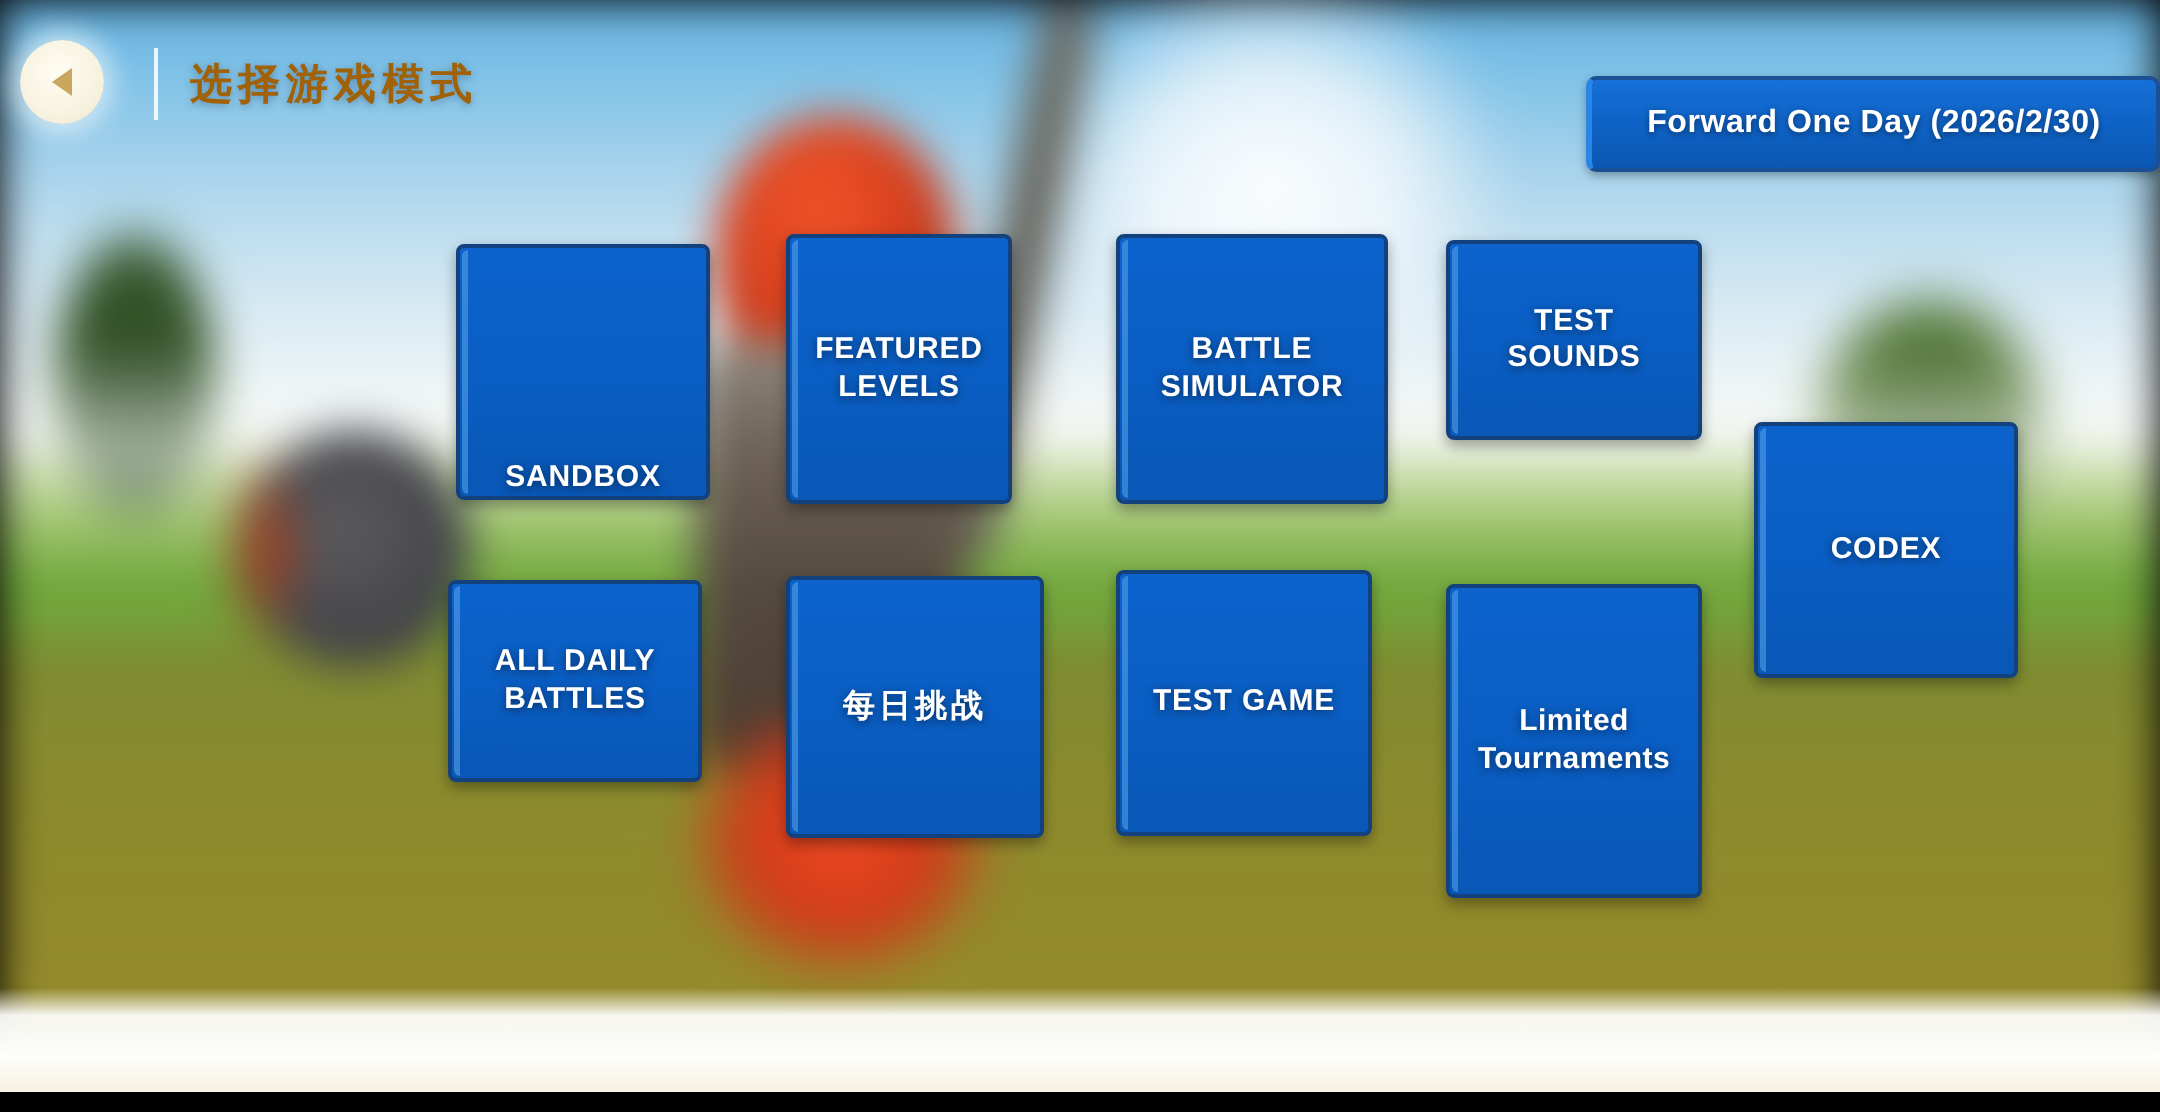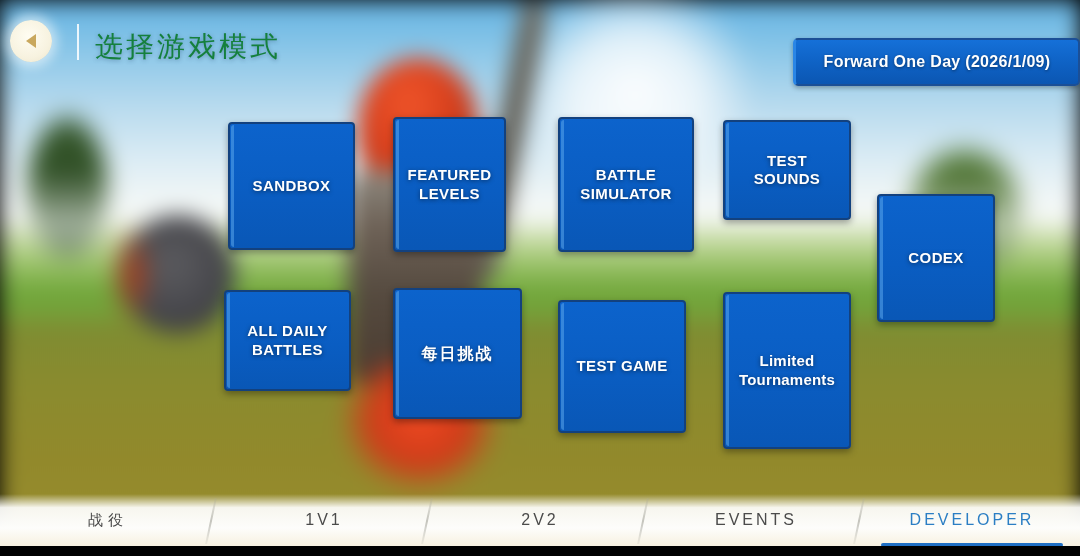--- a/index.html
+++ b/index.html
@@ -96,21 +96,21 @@
     border-bottom:7px solid transparent;
     border-right:10px solid #c9a85e;
   }
   .title-sep {
     position:absolute; left:77px; top:24px;
     width:2px; height:36px;
     background:rgba(255,255,255,.85);
   }
   .page-title {
     position:absolute; left:95px; top:28px;
-    font-size:28px; font-weight:400; color:#15803d;
+    font-size:21px; font-weight:700; color:#a16207;
     letter-spacing:3px;
     text-shadow:0 1px 4px rgba(40,70,110,.45);
   }
 
   
   .forward-btn {
     position:absolute; left:793px; top:38px;
     width:287px; height:48px;
     background:linear-gradient(180deg,#1570d8 0%,#0f63c6 48%,#0b56b2 100%);
     border:2px solid #1b4f96;
@@ -216,73 +216,51 @@
     </div>
   </div>
 
   <div class="header">
     <div class="back-btn">
       <div class="back-tri"></div>
     </div>
     <div class="title-sep"></div>
     <div class="page-title">选择游戏模式</div>
     <div class="forward-btn">
-      <span>Forward One Day (2026/1/09)</span>
+      <span>Forward One Day (2026/2/30)</span>
     </div>
   </div>
 
   <div id="tile-grid">
-      <div class="tile" style="left: 228px; top: 122px; width: 127px; height: 128px;">
+      <div class="tile" style="left: 228px; top: 122px; width: 127px; height: 128px; align-items: flex-end;">
         <div class="tile-label">SANDBOX</div>
       </div>
       <div class="tile" style="left: 393px; top: 117px; width: 113px; height: 135px;">
         <div class="tile-label">FEATURED<br>LEVELS</div>
       </div>
       <div class="tile" style="left: 558px; top: 117px; width: 136px; height: 135px;">
         <div class="tile-label">BATTLE<br>SIMULATOR</div>
       </div>
       <div class="tile" style="left: 723px; top: 120px; width: 128px; height: 100px;">
         <div class="tile-label">TEST<br>SOUNDS</div>
       </div>
-      <div class="tile" style="left: 877px; top: 194px; width: 118px; height: 128px;">
+      <div class="tile" style="left: 877px; top: 211px; width: 132px; height: 128px;">
         <div class="tile-label">CODEX</div>
       </div>
       <div class="tile" style="left: 224px; top: 290px; width: 127px; height: 101px;">
         <div class="tile-label">ALL DAILY<br>BATTLES</div>
       </div>
       <div class="tile" style="left: 393px; top: 288px; width: 129px; height: 131px;">
         <div class="tile-label cjk">每日挑战</div>
       </div>
-      <div class="tile" style="left: 558px; top: 285px; width: 128px; height: 133px; margin-top: 15px;">
+      <div class="tile" style="left: 558px; top: 285px; width: 128px; height: 133px;">
         <div class="tile-label">TEST GAME</div>
       </div>
       <div class="tile" style="left: 723px; top: 292px; width: 128px; height: 157px;">
         <div class="tile-label mixed">Limited<br>Tournaments</div>
       </div>
     </div>
 
   <div class="tabbar">
-    <div class="tabs" id="tabs">
-        <div class="tab cjk">
-          <span class="tab-label">战役</span>
-        </div>
-        <div class="tab">
-          <div class="tab-divider"></div>
-          <span class="tab-label">1V1</span>
-        </div>
-        <div class="tab">
-          <div class="tab-divider"></div>
-          <span class="tab-label">2V2</span>
-        </div>
-        <div class="tab">
-          <div class="tab-divider"></div>
-          <span class="tab-label">EVENTS</span>
-        </div>
-        <div class="tab active">
-          <div class="tab-divider"></div>
-          <span class="tab-label">DEVELOPER</span>
-          <div class="tab-underline"></div>
-        </div>
-      </div>
     <div class="tabbar-black"></div>
   </div>
 
 </div>
 
 </body></html>

